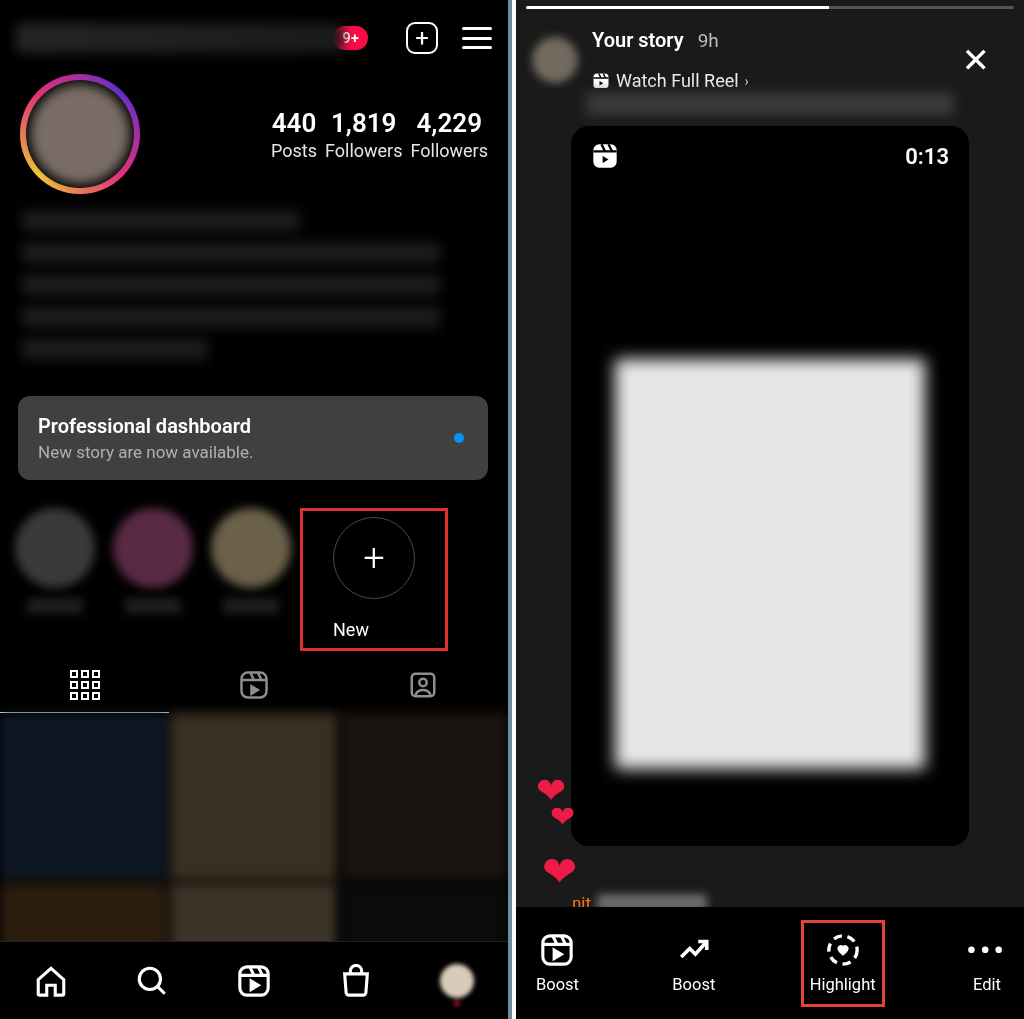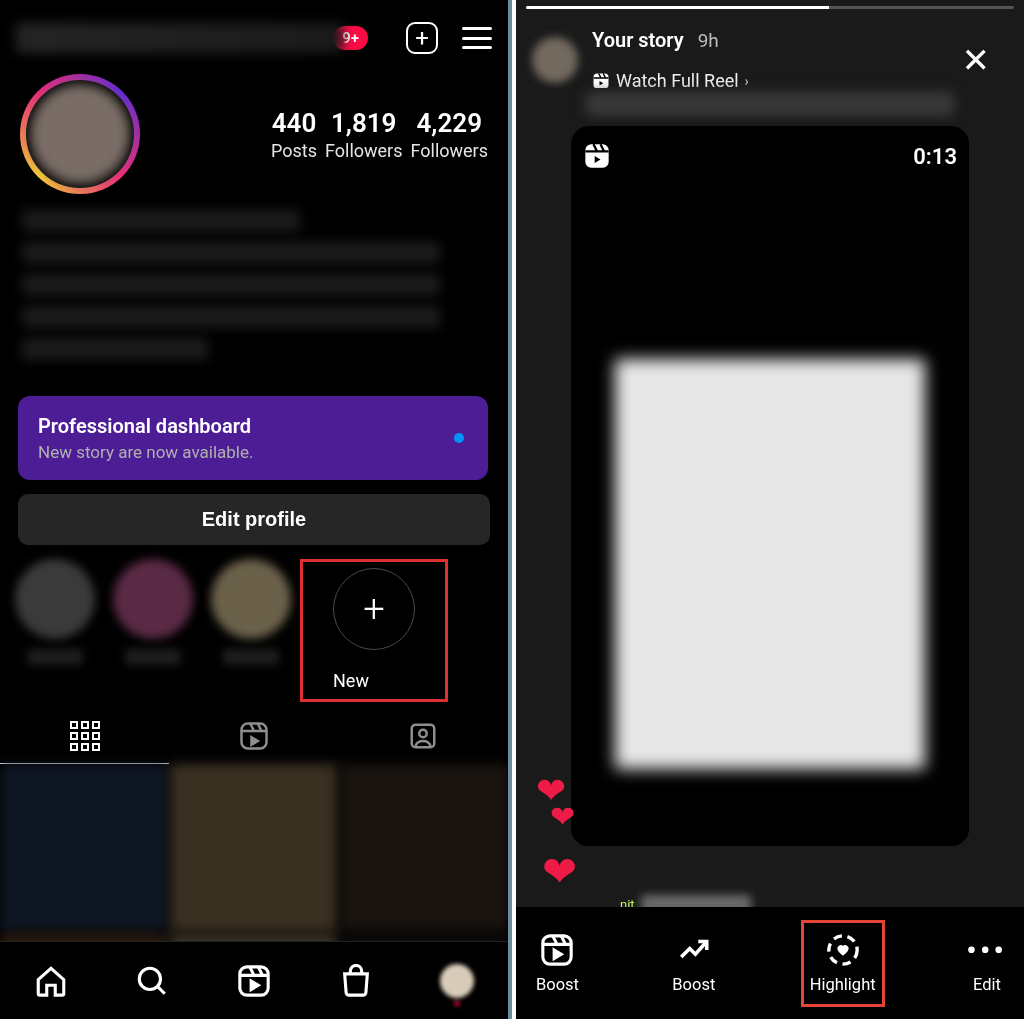--- a/index.html
+++ b/index.html
@@ -68,21 +68,21 @@
   .story-inner-border { width:108px;height:108px;border-radius:50%;background:#000;display:flex;align-items:center;justify-content:center;}
   .story-avatar { width:100px;height:100px;border-radius:50%; background:#7a6d66; filter: blur(6px);}
   .stats { flex:1; display:flex; justify-content:flex-end; text-align:center;gap:8px;}
   .stat-num { font-size: 26px; font-weight: 600; }
   .stat-lbl { font-size: 18px; color:#e5e5e5; margin-top: 2px;}
   .bio { padding: 6px 22px; }
   .bio-line { height: 22px; margin-bottom: 10px; background:#1b1b1b; filter:blur(6px); border-radius:4px;}
   .bio-line.w60{width:60%;} .bio-line.w90{width:90%;} .bio-line.w40{width:40%;}
   .dashboard-card {
     margin: 20px 20px 14px 18px;
-    background: #4c1d95;
+    background: #404040;
     border-radius: 12px;
     padding: 18px 20px;
     position: relative;
   }
   .dc-title { font-size: 20px; font-weight:600; }
   .dc-sub { font-size: 17px; color:#b0b0b0; margin-top:4px;}
   .dc-dot { position:absolute; right:24px; top:50%; transform:translateY(-50%); width:10px;height:10px;border-radius:50%;background:#0095f6;}
   .edit-btn {
     margin: 0 18px; background:#262626; color:#fff; border:none;border-radius:10px;
     padding:14px 0; font-size:20px; font-weight:600; width: calc(100% - 36px); text-align:center;
@@ -139,21 +139,21 @@
     display:flex; align-items:flex-start; justify-content:center;
     padding-top: 38px;
   }
   .story-caption-blur{
     position:absolute; top:4px; left:70px; right:70px; height:24px; background:#393939; filter:blur(6px);border-radius:4px;
   }
   .reel-card {
     width: 398px; height: 720px; background:#000; border-radius:18px;
     display:flex; flex-direction:column; position:relative; overflow:hidden;
   }
-  .reel-top { display:flex; justify-content:space-between; align-items:center; padding:16px 12px;}
+  .reel-top { display:flex; justify-content:space-between; align-items:center; padding:16px 20px;}
   .reel-ico{ width:28px;height:28px;}
   .reel-duration{ font-size:22px; font-weight:600;}
   .reel-body { flex:1; background:#000; display:flex;align-items:center;justify-content:center;}
   .reel-img {
     margin-top: 96px;
     width:310px; height:410px; background:#e7e7e7; filter:blur(8px);
   }
   .hearts { position:absolute; bottom:130px; left:20px; display:flex;flex-direction:column;gap:0;}
   .heart { color:#ed1b45; font-size:36px; line-height:0.8;}
   .viewer-line { position:absolute; bottom:106px; left:56px; display:flex;align-items:center;gap:6px;}
@@ -217,21 +217,20 @@
     <div class="bio-line w90"></div>
     <div class="bio-line w40"></div>
   </div>
 
   <div class="dashboard-card">
     <div class="dc-title">Professional dashboard</div>
     <div class="dc-sub">New story are now available.</div>
     <div class="dc-dot"></div>
   </div>
 
-  <button class="edit-btn">Edit profile</button>
 
   <div class="highlights-row">
     <div class="highlight-item">
         <div class="highlight-circle"></div>
         <div class="highlight-label"></div>
       </div>
     <div class="highlight-item">
         <div class="highlight-circle" style="background:#5a2a45;"></div>
         <div class="highlight-label"></div>
       </div>
@@ -358,21 +357,21 @@
       </div>
     </div>
   </div>
 
   <div class="hearts">
     <span class="heart">❤</span>
     <span class="heart" style="margin-left:14px;font-size:30px;">❤</span>
     <span class="heart" style="margin-left:6px;margin-top:26px;font-size:42px;">❤</span>
   </div>
   <div class="viewer-line">
-    <span style="color:#bef264;font-size:13px;margin-left:48px;">nit</span>
+    <span style="color:#f97316;font-size:17px;">nit</span>
     <div class="viewer-name"></div>
   </div>
 
   <div class="p2-navbar">
     <div class="p2-nav-item">
       <div class="p2-nav-ico">
         <svg viewBox="0 0 24 24" width="34" height="34" fill="none" stroke="#fff" stroke-width="2.2">
             <rect x="2" y="2" width="20" height="20" rx="5"></rect>
             <path d="M2 8h20M9 2l3 6M15 2l3 6"></path>
             <path d="M10 12l5 3-5 3z" fill="#fff"></path>

